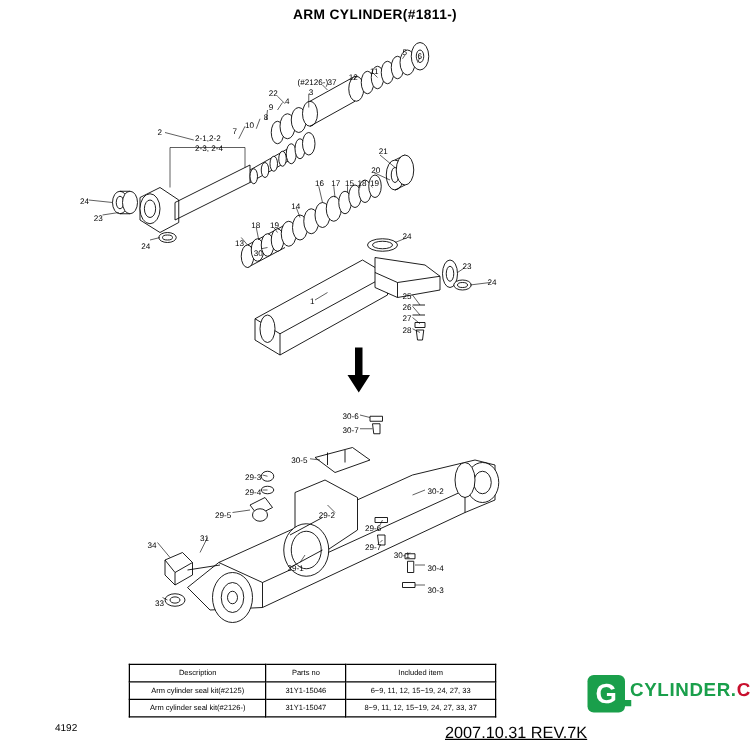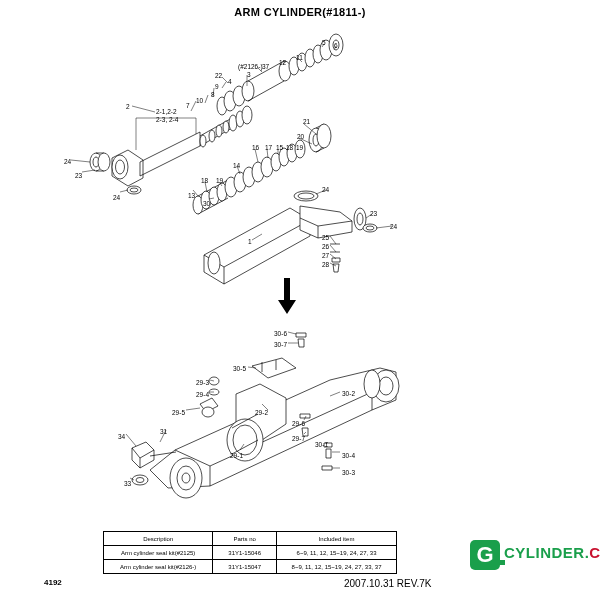--- a/index.html
+++ b/index.html
@@ -63,27 +63,27 @@
   }
   .tbl th { font-size: 6px; }
   .col1 { width: 110px; text-align: left; padding-left: 4px; }
   .col2 { width: 62px; }
   .col3 { width: 122px; }
   .footer-left {
     position: absolute;
     left: 44px;
     top: 578px;
     font-size: 8px;
-    font-weight: bold;
   }
   .footer-right {
     position: absolute;
-    left: 344px;
+    left: 356px;
     top: 578px;
-    font-size: 10px;
+    font-size: 13px;
+    text-decoration: underline;
   }
   
   .logo {
     position: absolute;
     left: 470px;
     top: 540px;
     width: 115px;
     height: 46px;
   }
   .logo-sq {

